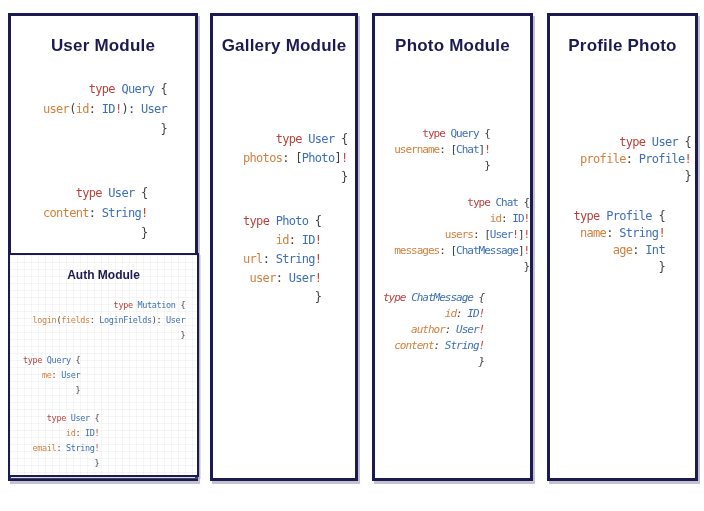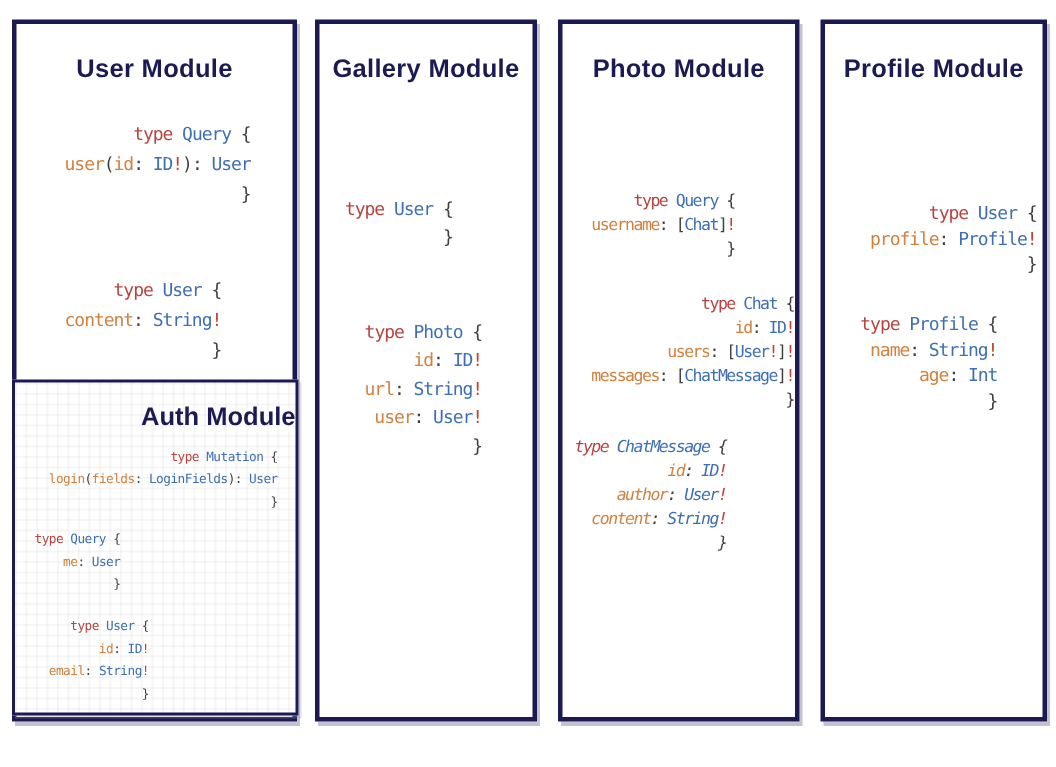--- a/index.html
+++ b/index.html
@@ -44,21 +44,21 @@
     position:absolute;left:-3px;right:-4px;top:237px;bottom:1px;
     background:#fff;border:2px solid var(--navy);
     background-image:
       linear-gradient(rgba(0,0,0,0.035) 1px, transparent 1px),
       linear-gradient(90deg, rgba(0,0,0,0.035) 1px, transparent 1px);
     background-size:7px 7px;
     box-shadow:2px 2px 0 rgba(150,150,170,.3);
   }
   .auth-title{
     position:absolute;top:13px;left:0;right:0;
-    text-align:right;font-weight:700;font-size:17px;
+    text-align:center;font-weight:700;font-size:12px;
     color:var(--navy);
   }
   .auth-box .code{font-size:8.5px;line-height:15px;letter-spacing:-0.35px;left:13px;}
   .tk-k{color:var(--c-k);}
   .tk-t{color:var(--c-t);}
   .tk-f{color:var(--c-f);}
   .tk-p{color:var(--c-p);}
   .tk-b{color:var(--c-b);}
   
   #u-b1{top:63px;}  #u-b2{top:167px;}
@@ -80,30 +80,30 @@
     <div class="auth-box">
       <h3 class="auth-title">Auth Module</h3>
       <div class="code" id="a-b1"><div class="code-line"><span class="tk-k">type </span><span class="tk-t">Mutation </span><span class="tk-p">{</span></div><div class="code-line"><span class="tk-f">  login</span><span class="tk-p">(</span><span class="tk-f">fields</span><span class="tk-p">: </span><span class="tk-t">LoginFields</span><span class="tk-p">): </span><span class="tk-t">User</span></div><div class="code-line"><span class="tk-p">}</span></div></div>
       <div class="code" id="a-b2"><div class="code-line"><span class="tk-k">type </span><span class="tk-t">Query </span><span class="tk-p">{</span></div><div class="code-line"><span class="tk-f">  me</span><span class="tk-p">: </span><span class="tk-t">User</span></div><div class="code-line"><span class="tk-p">}</span></div></div>
       <div class="code" id="a-b3"><div class="code-line"><span class="tk-k">type </span><span class="tk-t">User </span><span class="tk-p">{</span></div><div class="code-line"><span class="tk-f">  id</span><span class="tk-p">: </span><span class="tk-t">ID</span><span class="tk-b">!</span></div><div class="code-line"><span class="tk-f">  email</span><span class="tk-p">: </span><span class="tk-t">String</span><span class="tk-b">!</span></div><div class="code-line"><span class="tk-p">}</span></div></div>
     </div>
   </section>
 
   <section class="panel p2" style="left:210px;width:148px;">
     <h2 class="panel-title">Gallery Module</h2>
-    <div class="code" id="g-b1"><div class="code-line"><span class="tk-k">type </span><span class="tk-t">User </span><span class="tk-p">{</span></div><div class="code-line"><span class="tk-p">}</span></div></div>
+    <div class="code" id="g-b1"><div class="code-line"><span class="tk-k">type </span><span class="tk-t">User </span><span class="tk-p">{</span></div><div class="code-line"><span class="tk-f">  photos</span><span class="tk-p">: [</span><span class="tk-t">Photo</span><span class="tk-p">]</span><span class="tk-b">!</span></div><div class="code-line"><span class="tk-p">}</span></div></div>
     <div class="code" id="g-b2"><div class="code-line"><span class="tk-k">type </span><span class="tk-t">Photo </span><span class="tk-p">{</span></div><div class="code-line"><span class="tk-f">  id</span><span class="tk-p">: </span><span class="tk-t">ID</span><span class="tk-b">!</span></div><div class="code-line"><span class="tk-f">  url</span><span class="tk-p">: </span><span class="tk-t">String</span><span class="tk-b">!</span></div><div class="code-line"><span class="tk-f">  user</span><span class="tk-p">: </span><span class="tk-t">User</span><span class="tk-b">!</span></div><div class="code-line"><span class="tk-p">}</span></div></div>
   </section>
 
   <section class="panel p3" style="left:372px;width:161px;">
     <h2 class="panel-title">Photo Module</h2>
     <div class="code" id="c-b1"><div class="code-line"><span class="tk-k">type </span><span class="tk-t">Query </span><span class="tk-p">{</span></div><div class="code-line"><span class="tk-f">  username</span><span class="tk-p">: [</span><span class="tk-t">Chat</span><span class="tk-p">]</span><span class="tk-b">!</span></div><div class="code-line"><span class="tk-p">}</span></div></div>
     <div class="code" id="c-b2"><div class="code-line"><span class="tk-k">type </span><span class="tk-t">Chat </span><span class="tk-p">{</span></div><div class="code-line"><span class="tk-f">  id</span><span class="tk-p">: </span><span class="tk-t">ID</span><span class="tk-b">!</span></div><div class="code-line"><span class="tk-f">  users</span><span class="tk-p">: [</span><span class="tk-t">User</span><span class="tk-b">!</span><span class="tk-p">]</span><span class="tk-b">!</span></div><div class="code-line"><span class="tk-f">  messages</span><span class="tk-p">: [</span><span class="tk-t">ChatMessage</span><span class="tk-p">]</span><span class="tk-b">!</span></div><div class="code-line"><span class="tk-p">}</span></div></div>
     <div class="code" id="c-b3"><div class="code-line"><span class="tk-k">type </span><span class="tk-t">ChatMessage </span><span class="tk-p">{</span></div><div class="code-line"><span class="tk-f">  id</span><span class="tk-p">: </span><span class="tk-t">ID</span><span class="tk-b">!</span></div><div class="code-line"><span class="tk-f">  author</span><span class="tk-p">: </span><span class="tk-t">User</span><span class="tk-b">!</span></div><div class="code-line"><span class="tk-f">  content</span><span class="tk-p">: </span><span class="tk-t">String</span><span class="tk-b">!</span></div><div class="code-line"><span class="tk-p">}</span></div></div>
   </section>
 
   <section class="panel p4" style="left:547px;width:151px;">
-    <h2 class="panel-title">Profile Module</h2>
+    <h2 class="panel-title">Profile Photo</h2>
     <div class="code" id="p-b1"><div class="code-line"><span class="tk-k">type </span><span class="tk-t">User </span><span class="tk-p">{</span></div><div class="code-line"><span class="tk-f">  profile</span><span class="tk-p">: </span><span class="tk-t">Profile</span><span class="tk-b">!</span></div><div class="code-line"><span class="tk-p">}</span></div></div>
     <div class="code" id="p-b2"><div class="code-line"><span class="tk-k">type </span><span class="tk-t">Profile </span><span class="tk-p">{</span></div><div class="code-line"><span class="tk-f">  name</span><span class="tk-p">: </span><span class="tk-t">String</span><span class="tk-b">!</span></div><div class="code-line"><span class="tk-f">  age</span><span class="tk-p">: </span><span class="tk-t">Int</span></div><div class="code-line"><span class="tk-p">}</span></div></div>
   </section>
 
 </div>
 
 </body></html>

